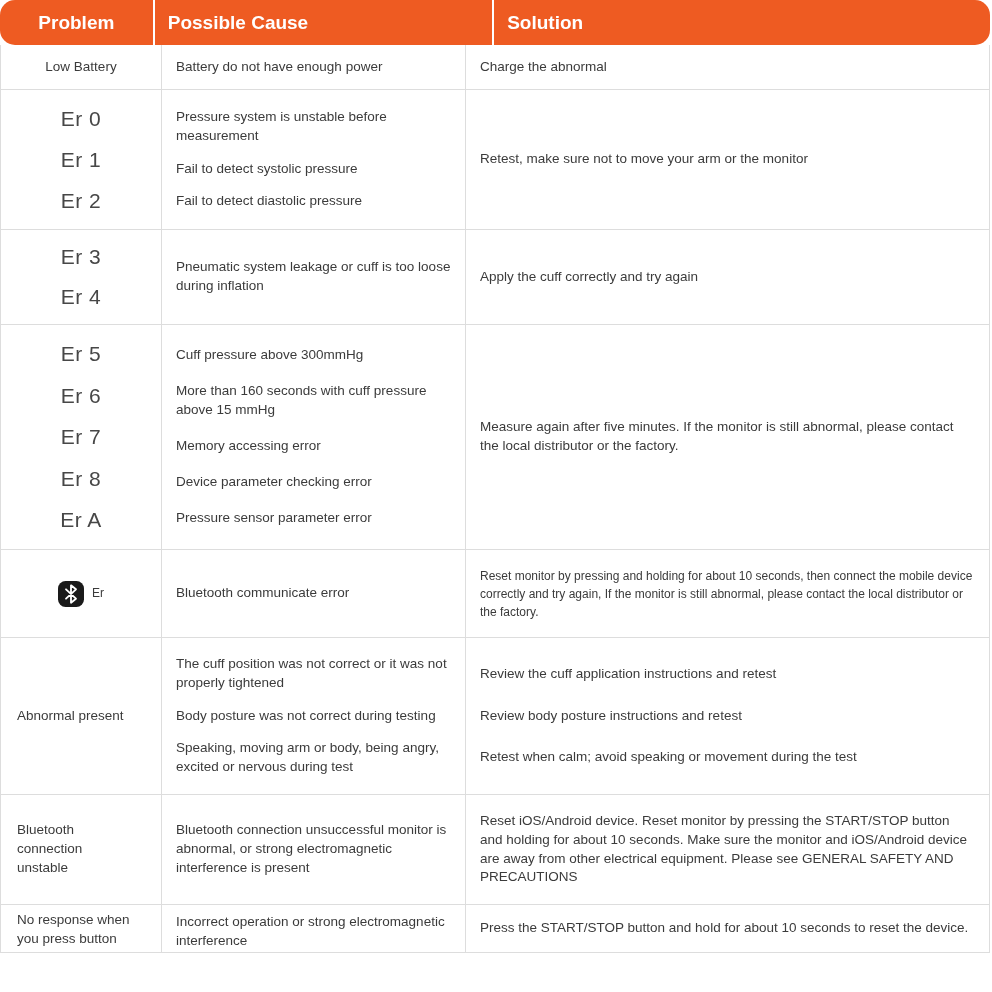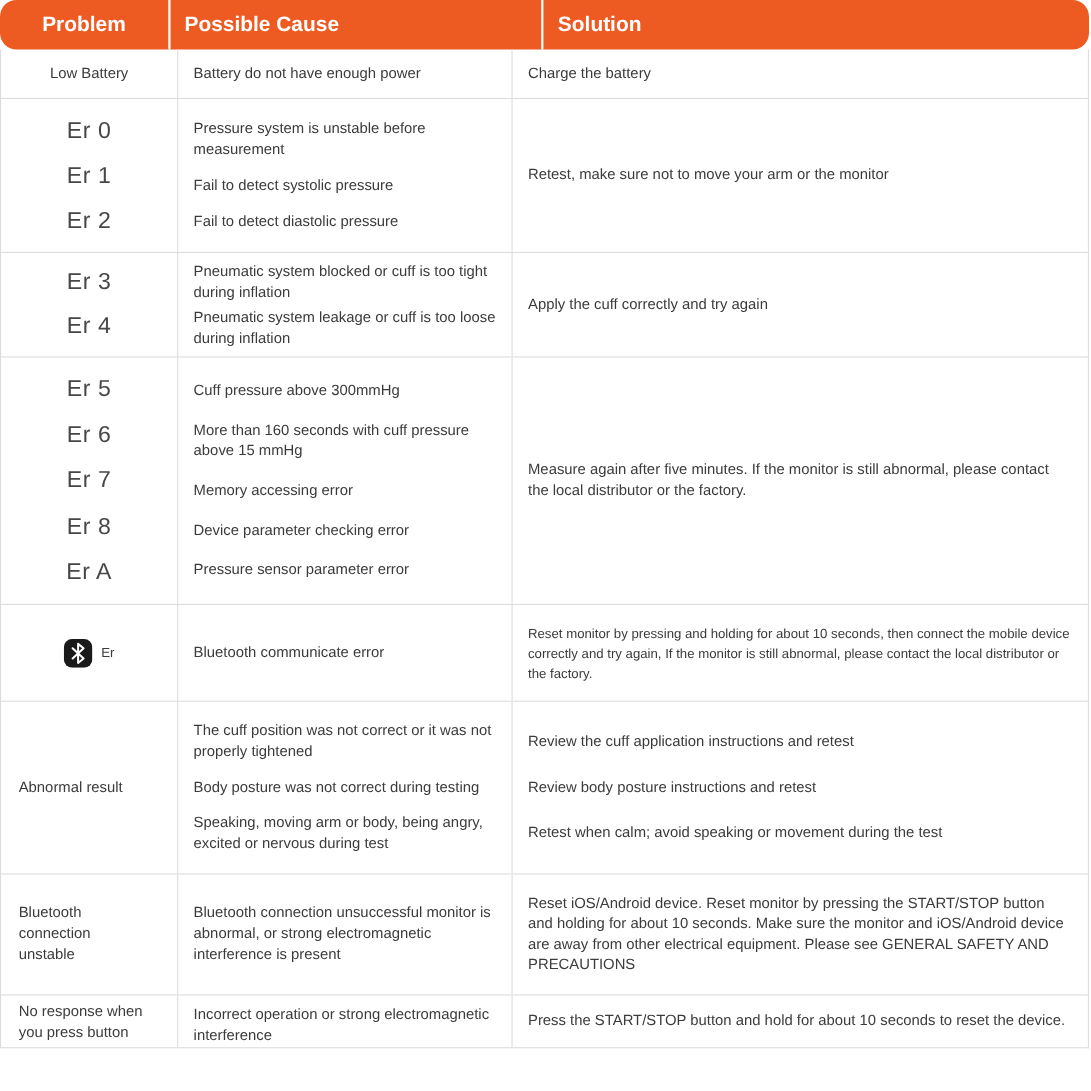--- a/index.html
+++ b/index.html
@@ -63,21 +63,21 @@
   </div>
   <div id="tbody">
       <div class="row">
         <div class="cell c-problem">
           <div class="p-item">Low Battery</div>
         </div>
         <div class="cell c-cause">
           <div class="item">Battery do not have enough power</div>
         </div>
         <div class="cell c-solution">
-          <div class="item">Charge the battery</div>
+          <div class="item">Charge the abnormal</div>
         </div>
       </div>
       <div class="row">
         <div class="cell c-problem">
           <div class="p-item">Er 0</div>
           <div class="p-item">Er 1</div>
           <div class="p-item">Er 2</div>
         </div>
         <div class="cell c-cause">
           <div class="item">Pressure system is unstable before measurement</div>
@@ -87,21 +87,20 @@
         <div class="cell c-solution">
           <div class="item">Retest, make sure not to move your arm or the monitor</div>
         </div>
       </div>
       <div class="row">
         <div class="cell c-problem">
           <div class="p-item">Er 3</div>
           <div class="p-item">Er 4</div>
         </div>
         <div class="cell c-cause">
-          <div class="item">Pneumatic system blocked or cuff is too tight during inflation</div>
           <div class="item">Pneumatic system leakage or cuff is too loose during inflation</div>
         </div>
         <div class="cell c-solution">
           <div class="item">Apply the cuff correctly and try again</div>
         </div>
       </div>
       <div class="row">
         <div class="cell c-problem">
           <div class="p-item">Er 5</div>
           <div class="p-item">Er 6</div>
@@ -132,21 +131,21 @@
         </div>
         <div class="cell c-cause">
           <div class="item">Bluetooth communicate error</div>
         </div>
         <div class="cell c-solution">
           <div class="item">Reset monitor by pressing and holding for about 10 seconds, then connect the mobile device correctly and try again, If the monitor is still abnormal, please contact the local distributor or the factory.</div>
         </div>
       </div>
       <div class="row">
         <div class="cell c-problem">
-          <div class="p-item">Abnormal result</div>
+          <div class="p-item">Abnormal present</div>
         </div>
         <div class="cell c-cause">
           <div class="item">The cuff position was not correct or it was not properly tightened</div>
           <div class="item">Body posture was not correct during testing</div>
           <div class="item">Speaking, moving arm or body, being angry, excited or nervous during test</div>
         </div>
         <div class="cell c-solution">
           <div class="item">Review the cuff application instructions and retest</div>
           <div class="item">Review body posture instructions and retest</div>
           <div class="item">Retest when calm; avoid speaking or movement during the test</div>

